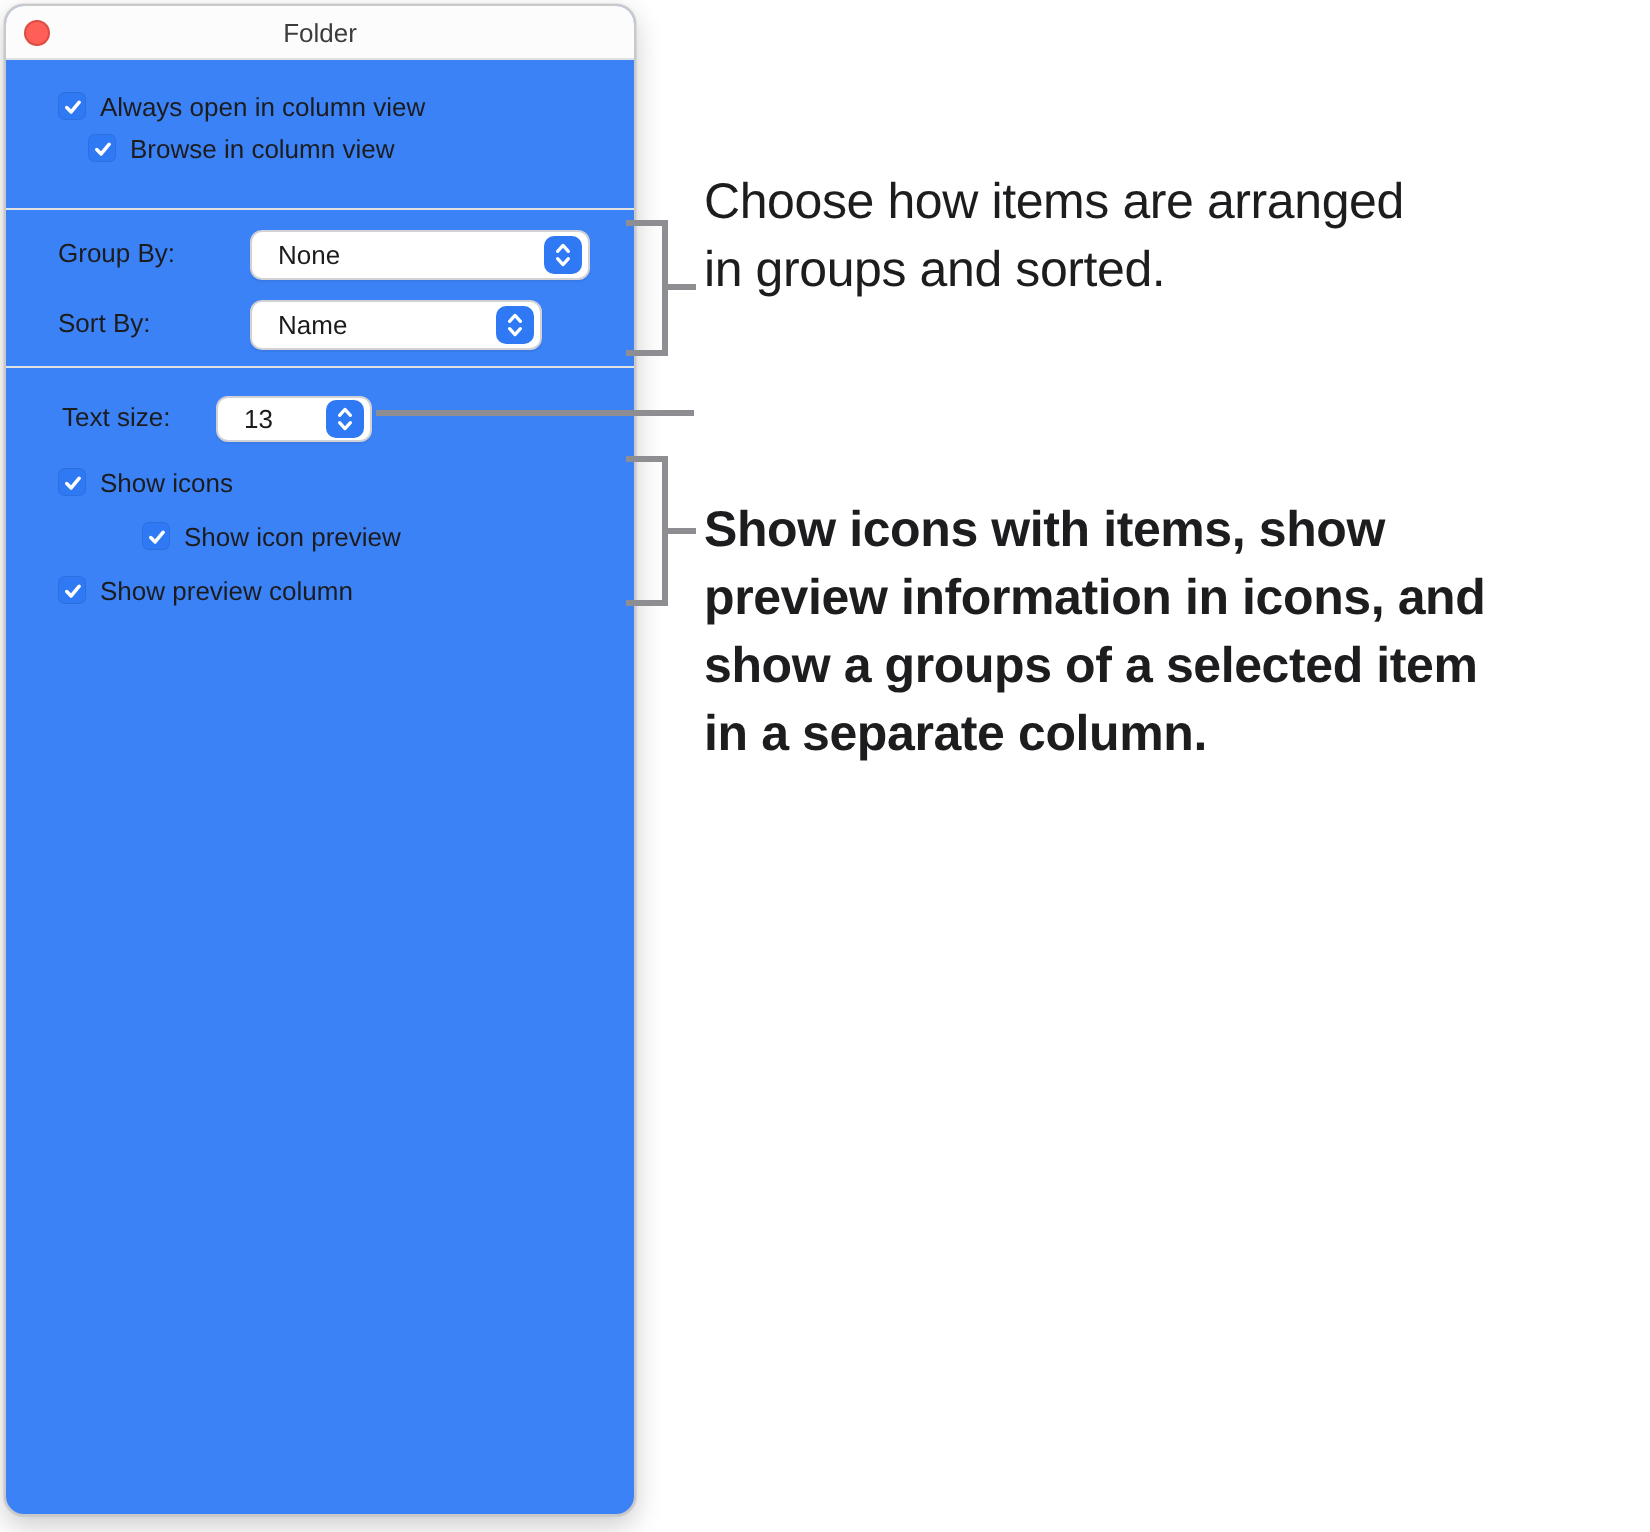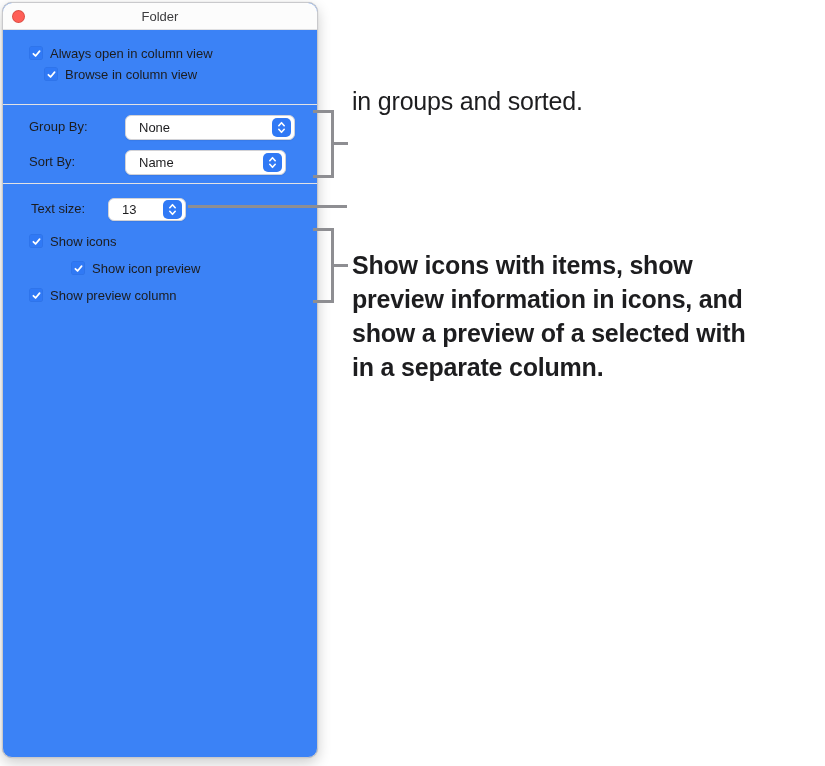--- a/index.html
+++ b/index.html
@@ -103,21 +103,21 @@
       <span class="popup-value">None</span>
       <span class="stepper">
         <svg width="9" height="15" viewBox="0 0 10 16">
             <path d="M2 6 L5 2.7 L8 6" stroke="#ffffff" stroke-width="1.8" fill="none" stroke-linecap="round" stroke-linejoin="round"></path>
             <path d="M2 10 L5 13.3 L8 10" stroke="#ffffff" stroke-width="1.8" fill="none" stroke-linecap="round" stroke-linejoin="round"></path>
           </svg>
       </span>
     </div>
 
     <span class="field-label" style="left:26px; top:150px;">Sort By:</span>
-    <div class="popup" style="left:122px; top:147px; width:161px; height:25px;">
+    <div class="popup" style="left:122px; top:147px; width:146px; height:25px;">
       <span class="popup-value">Name</span>
       <span class="stepper">
         <svg width="9" height="15" viewBox="0 0 10 16">
             <path d="M2 6 L5 2.7 L8 6" stroke="#ffffff" stroke-width="1.8" fill="none" stroke-linecap="round" stroke-linejoin="round"></path>
             <path d="M2 10 L5 13.3 L8 10" stroke="#ffffff" stroke-width="1.8" fill="none" stroke-linecap="round" stroke-linejoin="round"></path>
           </svg>
       </span>
     </div>
 
     <div class="separator" style="top:180px;"></div>
@@ -164,24 +164,25 @@
 
   <div class="bracket" style="left:313px; top:110px; height:68px;"></div>
   <div class="hline" style="left:332px; top:142px; width:16px;"></div>
 
   <div class="hline" style="left:188px; top:205px; width:159px;"></div>
 
   <div class="bracket" style="left:313px; top:228px; height:75px;"></div>
   <div class="hline" style="left:332px; top:264px; width:16px;"></div>
 
   <div class="callout" style="left:352px; top:84px;">
+    <div>Choose how items are arranged</div>
     <div>in groups and sorted.</div>
   </div>
 
 
   <div class="callout" style="left:352px; top:248px;font-weight:bold;">
     <div>Show icons with items, show</div>
     <div>preview information in icons, and</div>
-    <div>show a preview of a selected with</div>
+    <div>show a groups of a selected item</div>
     <div>in a separate column.</div>
   </div>
 
 </div>
 
 </body></html>

